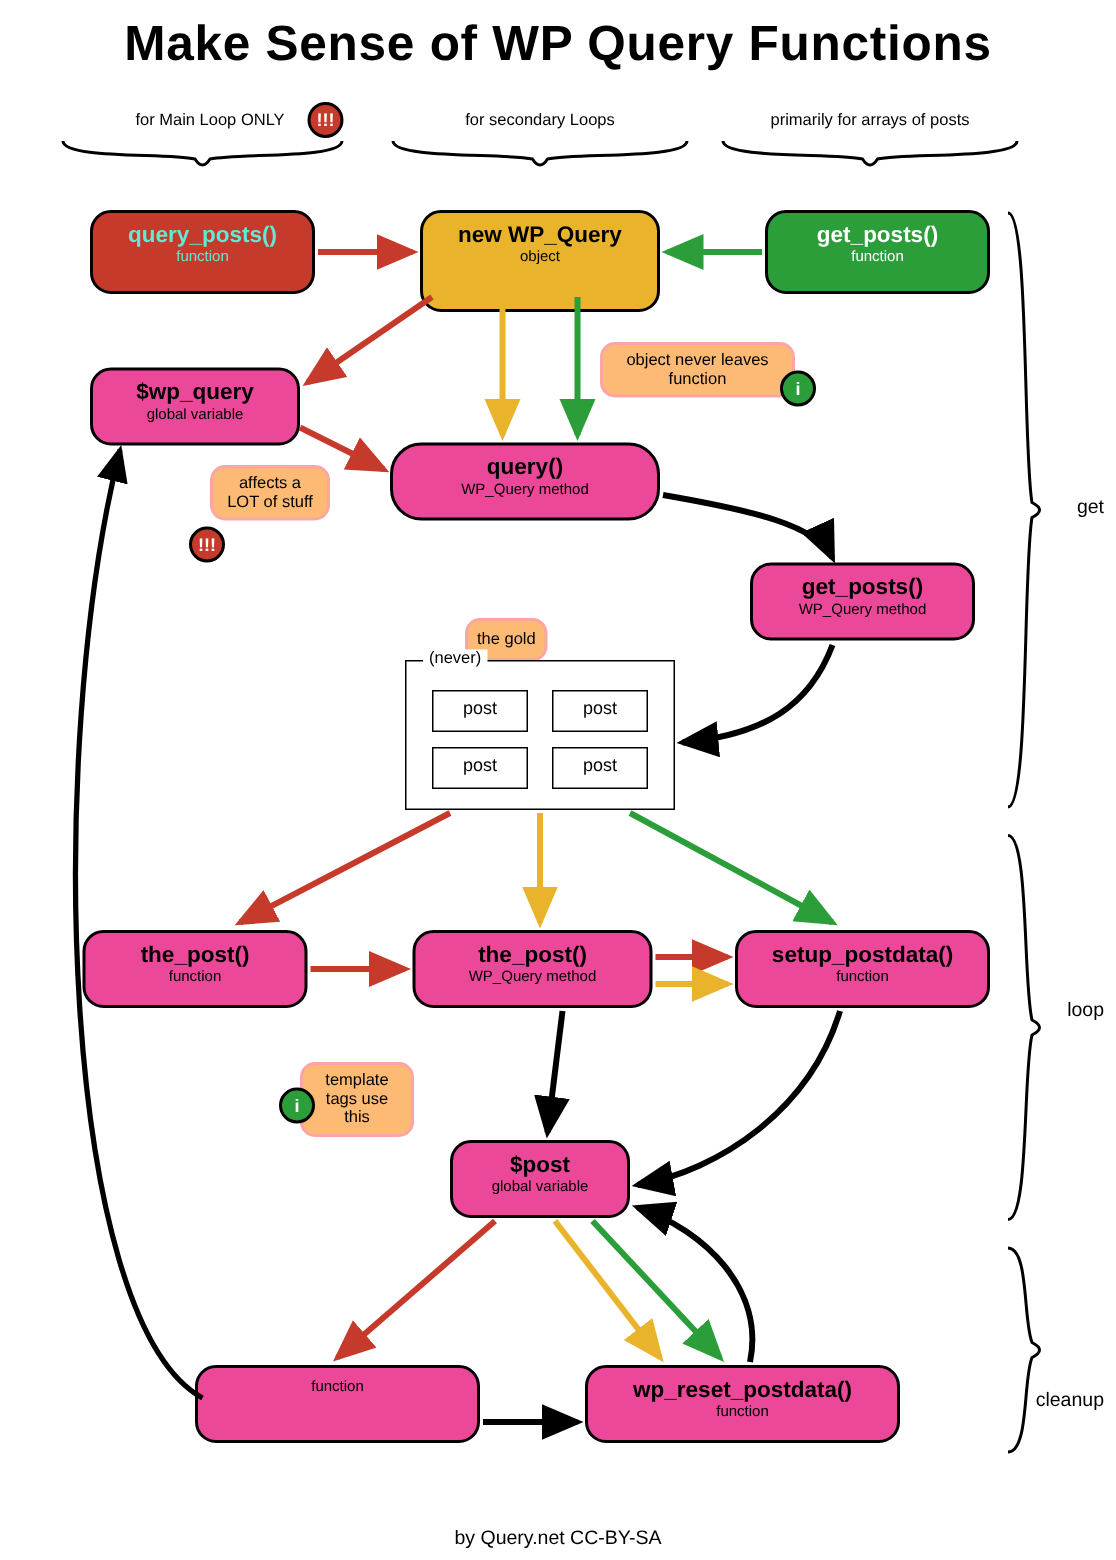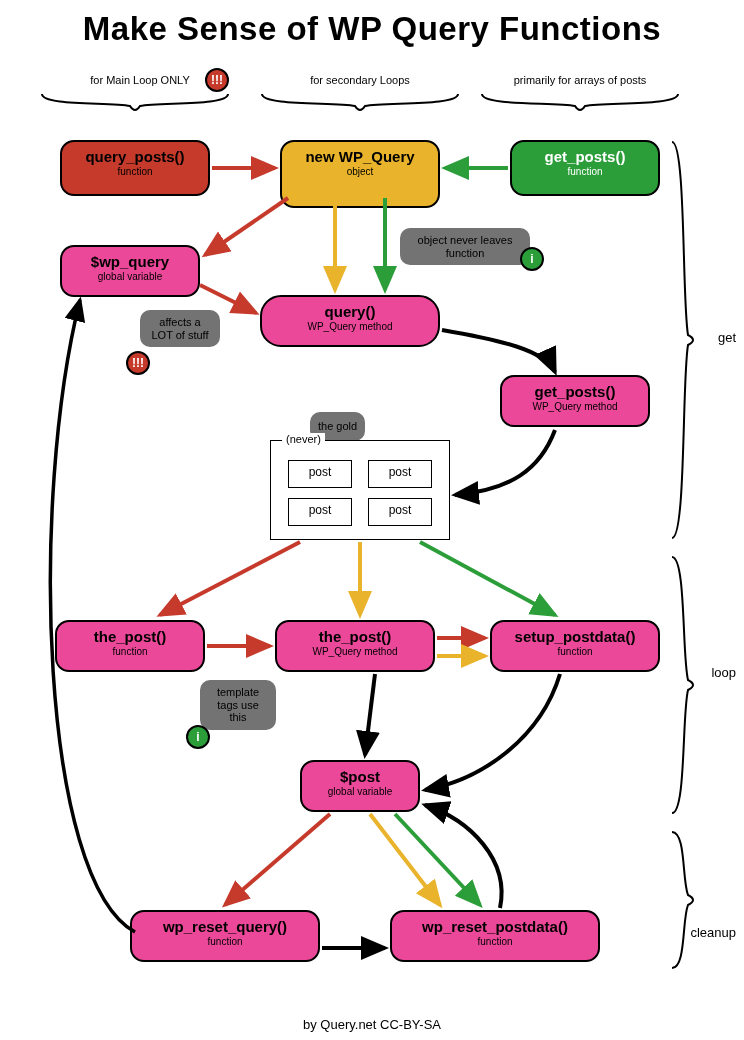--- a/index.html
+++ b/index.html
@@ -35,29 +35,29 @@
   .box {
     position: absolute;
     border: 2.5px solid #000;
     border-radius: 14px;
     background: #ec4899;
     text-align: center;
     padding-top: 6px;
   }
   .box .name { font-size: 15px; font-weight: bold; }
   .box .sub  { font-size: 10px; margin-top: 1px; }
-  .box.red   { background: #c63a2c; color: #000000; }
+  .box.red   { background: #c63a2c; color: #5eead4; }
   .box.yellow{ background: #e9b42c; }
   .box.green { background: #2c9e39; color: #fff; }
 
   .bubble {
     position: absolute;
-    border: 2px solid #737373;
+    border: 2px solid #fca5a5;
     border-radius: 10px;
-    background: #737373;
+    background: #fdba74;
     padding: 4px 8px;
     font-size: 11px;
     text-align: center;
     line-height: 1.15;
   }
   .bubble.small { font-size: 11px; padding: 6px 6px; text-align: right; }
 
   .badge {
     position: absolute;
     width: 24px; height: 24px;
@@ -177,30 +177,29 @@
 </div>
 <div class="box" style="left:275px; top:620px; width:160px; height:52px;">
   <div class="name">the_post()</div>
   <div class="sub">WP_Query method</div>
 </div>
 <div class="box" style="left:490px; top:620px; width:170px; height:52px;">
   <div class="name">setup_postdata()</div>
   <div class="sub">function</div>
 </div>
 
-<div class="bubble" style="left:200px; top:680px; width:76px;">template tags use this</div>
+<div class="bubble" style="left:200px; top:708px; width:76px;">template tags use this</div>
 <div class="badge green" style="left:186px; top:725px;">i</div>
 
 <div class="box" style="left:300px; top:760px; width:120px; height:52px;">
   <div class="name">$post</div>
   <div class="sub">global variable</div>
 </div>
 
 <div class="box" style="left:130px; top:910px; width:190px; height:52px;">
-  <div class="name">wp_reset_query()</div>
   <div class="sub">function</div>
 </div>
 <div class="box" style="left:390px; top:910px; width:210px; height:52px;">
   <div class="name">wp_reset_postdata()</div>
   <div class="sub">function</div>
 </div>
 
 <div class="section-label" style="top:330px;">get</div>
 <div class="section-label" style="top:665px;">loop</div>
 <div class="section-label" style="top:925px;">cleanup</div>

